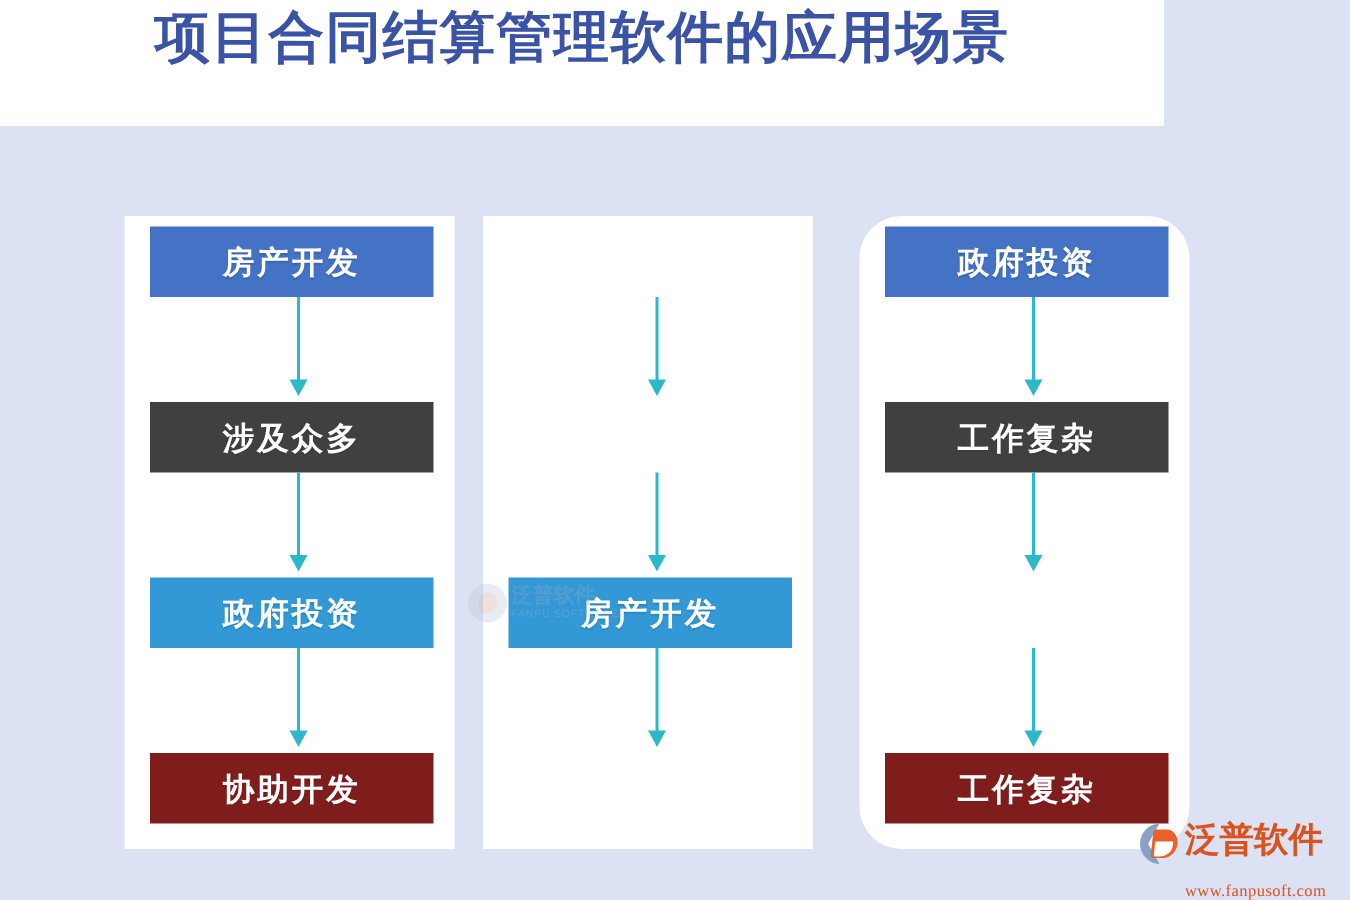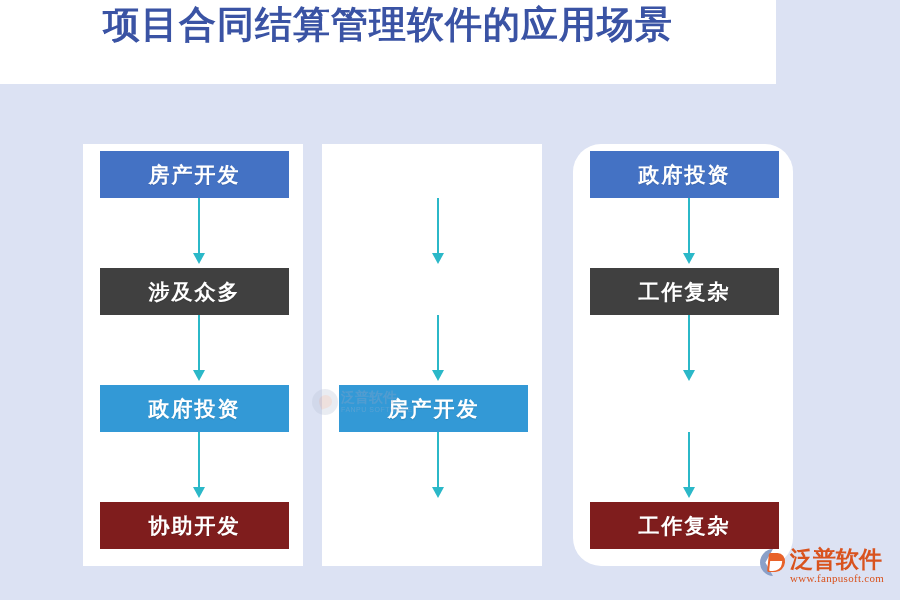--- a/index.html
+++ b/index.html
@@ -218,21 +218,21 @@
     color: #d9531e;
     font-family: "Liberation Serif", "DejaVu Serif", serif;
     letter-spacing: 0px;
     white-space: nowrap;
   }
   .brand .brand-url {
     font-size: 11px;
     color: #d9531e;
     font-family: "Liberation Serif", "DejaVu Serif", serif;
     letter-spacing: 0.3px;
-    margin-top: 2px;
+    margin-top: 18px;
     white-space: nowrap;
   }
 </style>
 </head>
 <body>
 
 <div class="title-band">
   <div class="title-text">项目合同结算管理软件的应用场景</div>
 </div>
 

